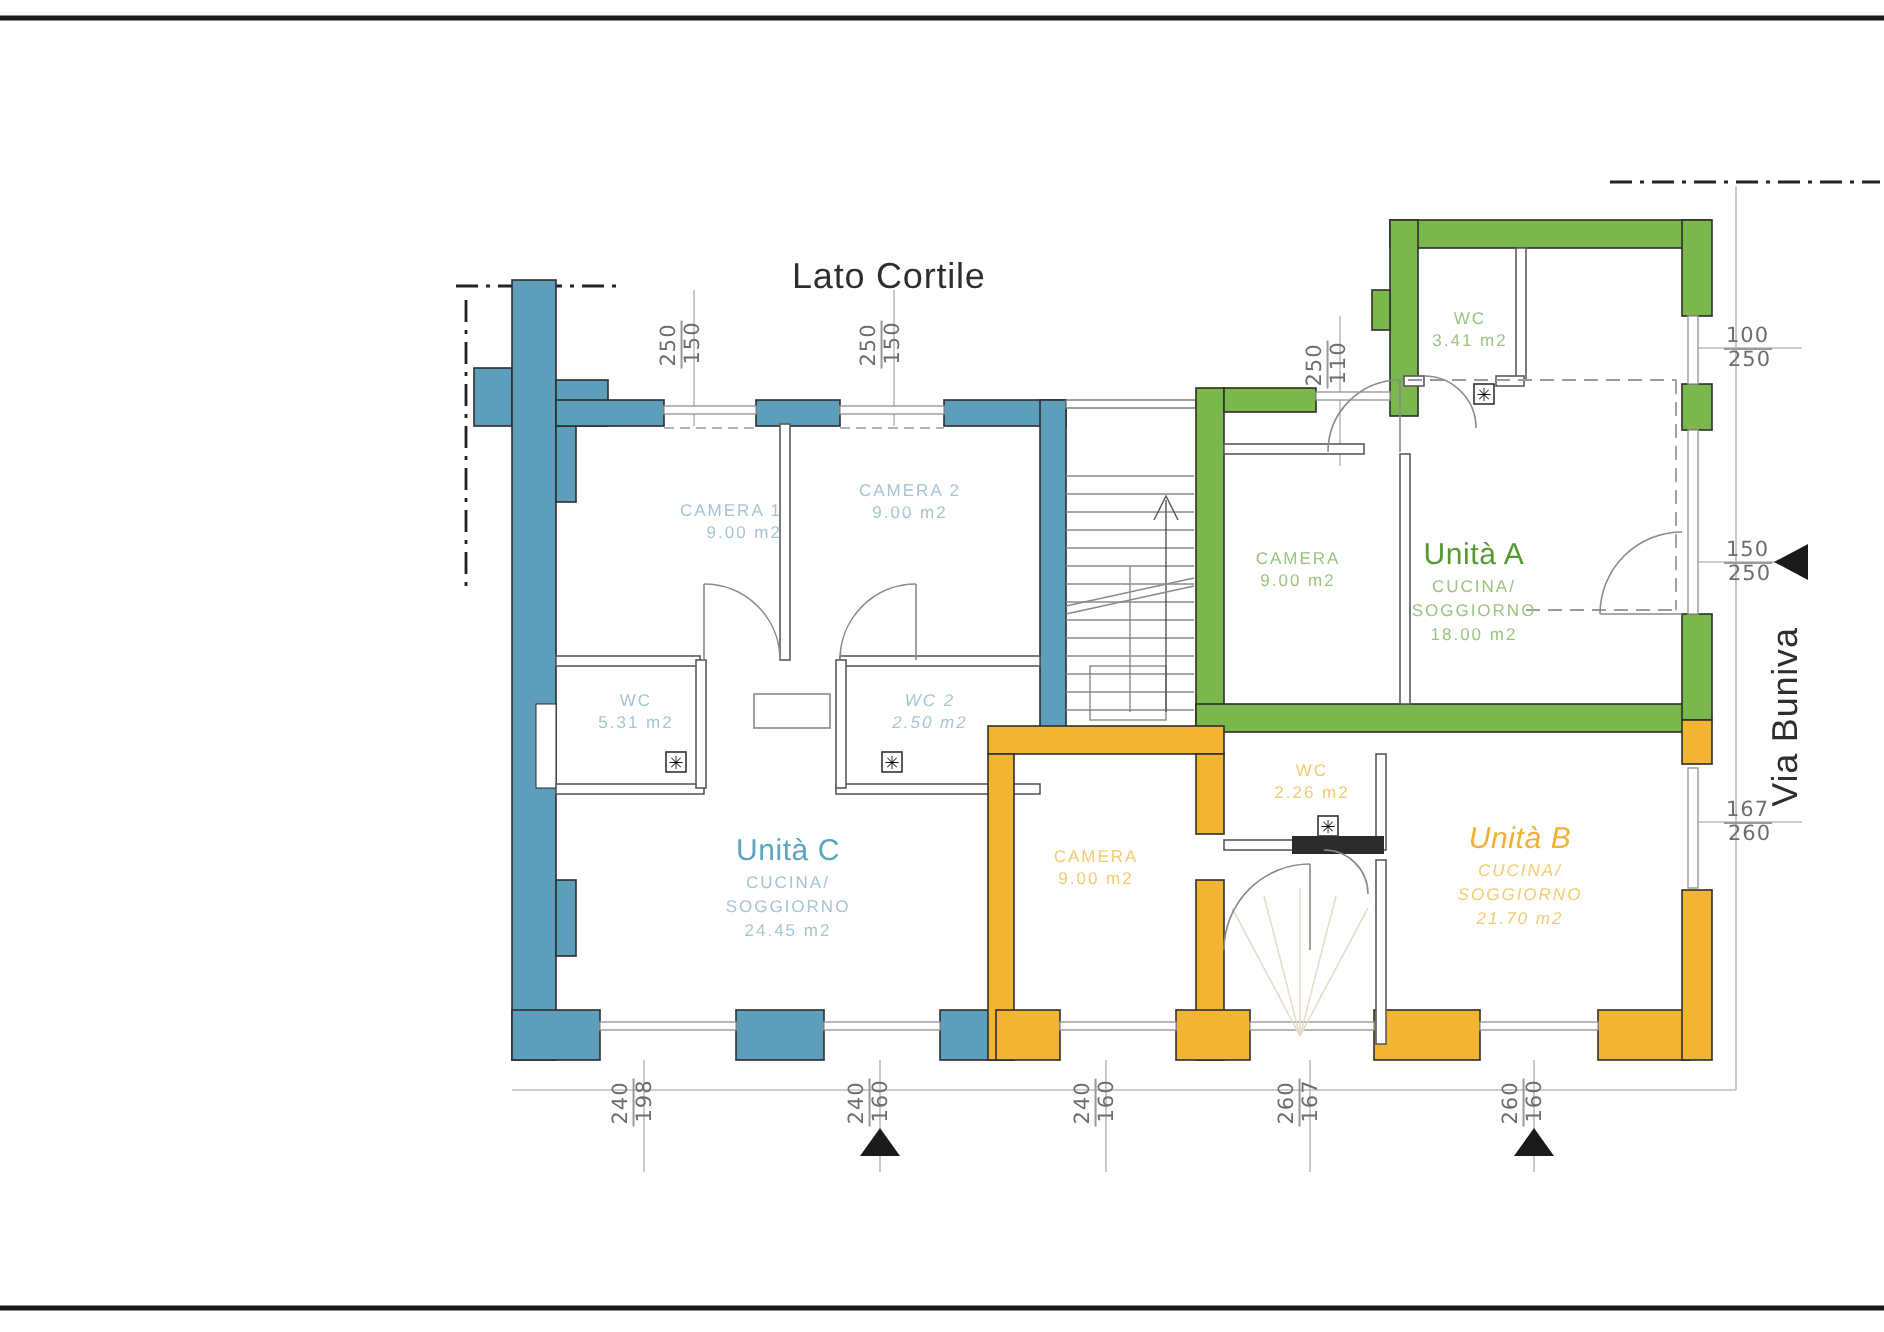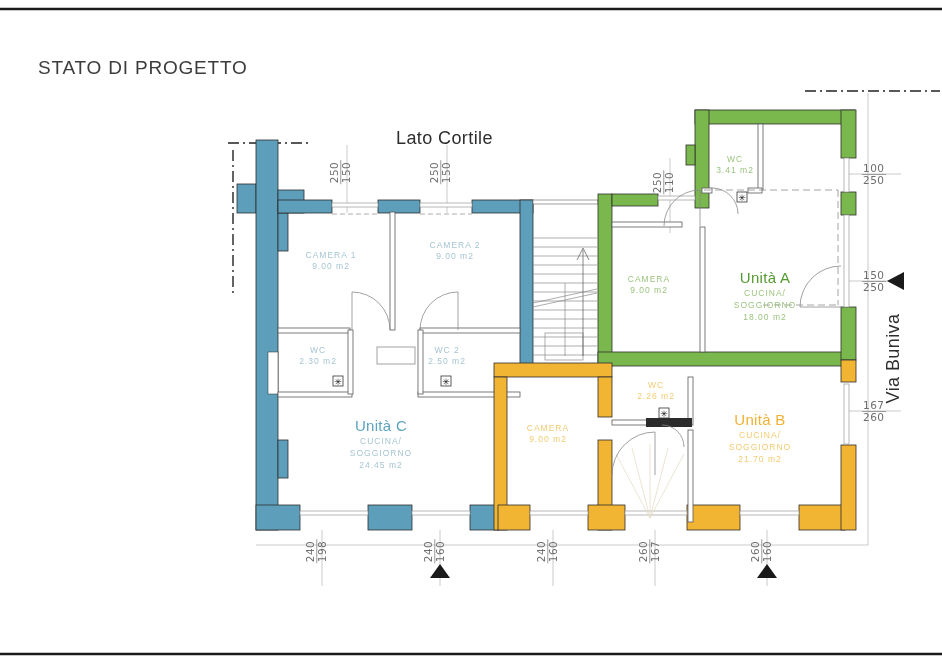--- a/index.html
+++ b/index.html
@@ -8,21 +8,21 @@
   .abs{position:absolute;}
   .street{color:#2e2e2e;font-size:18px;letter-spacing:0.4px;}
   .title{color:#3c3c3c;font-size:19px;letter-spacing:0.8px;}
   .rot{transform:rotate(-90deg);transform-origin:center center;}
   .rlabel{position:absolute;display:flex;flex-direction:column;align-items:center;gap:1px;
           text-align:center;font-size:8.5px;letter-spacing:1px;line-height:10px;}
   .ulabel{position:absolute;display:flex;flex-direction:column;align-items:center;gap:1px;
           text-align:center;font-size:8.5px;letter-spacing:1px;line-height:11px;}
   .uname{font-size:15px;letter-spacing:0.3px;line-height:17px;margin-bottom:1px;}
   .dim{position:absolute;color:#6e6e6e;font-size:10.5px;line-height:11px;display:flex;
-       flex-direction:column;align-items:center;font-family:"DejaVu Sans",sans-serif;
+       flex-direction:column;align-items:flex-end;font-family:"DejaVu Sans",sans-serif;
        letter-spacing:0.5px;white-space:nowrap;}
   .dim .bar{border-bottom:1px solid #9a9a9a;padding:0 1px;}
   .vert{transform:rotate(-90deg);transform-origin:center center;}
   svg{position:absolute;left:0;top:0;}
 </style>
 </head>
 <body>
 
 <div id="page">
 
@@ -186,74 +186,73 @@
       <text x="664" y="416.5" font-size="9" text-anchor="middle" fill="#111">✳</text>
     </g>
 
     <g fill="#1a1a1a">
       <polygon points="430,578 450,578 440,564"></polygon>
       <polygon points="757,578 777,578 767,564"></polygon>
       <polygon points="887,281 904,272 904,290"></polygon>
     </g>
   </svg>
 
-  <div class="abs title" style="left:38px;top:57px;">STATO DI PROGETTO</div>
 
   <div class="abs street" style="left:396px;top:128px;">Lato Cortile</div>
 
 
   <div class="abs street rot" style="left:818px;top:348px;width:150px;text-align:center;">Via Buniva</div>
 
-  <div class="rlabel" style="left:281px;top:250px;width:100px;color:#a6c5d3;">
+  <div class="rlabel" style="left:291px;top:250px;width:100px;color:#a6c5d3;align-items:flex-end;">
     <span>CAMERA 1</span>
     <span>9.00 m2</span>
   </div>
   <div class="rlabel" style="left:405px;top:240px;width:100px;color:#a6c5d3;">
     <span>CAMERA 2</span>
     <span>9.00 m2</span>
   </div>
   <div class="rlabel" style="left:278px;top:345px;width:80px;color:#a6c5d3;">
     <span>WC</span>
-    <span>2.30 m2</span>
-  </div>
-  <div class="rlabel" style="left:407px;top:345px;width:80px;color:#a6c5d3;">
+    <span>5.31 m2</span>
+  </div>
+  <div class="rlabel" style="left:425px;top:345px;width:80px;color:#a6c5d3;font-style:italic;">
     <span>WC 2</span>
     <span>2.50 m2</span>
   </div>
-  <div class="ulabel" style="left:331px;top:417px;width:100px;color:#a6c5d3;">
+  <div class="ulabel" style="left:344px;top:417px;width:100px;color:#a6c5d3;">
     <span class="uname" style="color:#5ca4c0;">Unità C</span>
     <span>CUCINA/</span>
     <span>SOGGIORNO</span>
     <span>24.45 m2</span>
   </div>
 
   <div class="rlabel" style="left:599px;top:274px;width:100px;color:#9cc37f;">
     <span>CAMERA</span>
     <span>9.00 m2</span>
   </div>
   <div class="rlabel" style="left:685px;top:154px;width:100px;color:#9cc37f;">
     <span>WC</span>
     <span>3.41 m2</span>
   </div>
-  <div class="ulabel" style="left:713px;top:269px;width:104px;color:#9cc37f;">
+  <div class="ulabel" style="left:685px;top:269px;width:104px;color:#9cc37f;">
     <span class="uname" style="color:#559a31;">Unità A</span>
     <span>CUCINA/</span>
     <span>SOGGIORNO</span>
     <span>18.00 m2</span>
   </div>
 
   <div class="rlabel" style="left:498px;top:423px;width:100px;color:#f2cb72;">
     <span>CAMERA</span>
     <span>9.00 m2</span>
   </div>
   <div class="rlabel" style="left:606px;top:380px;width:100px;color:#f2cb72;">
     <span>WC</span>
     <span>2.26 m2</span>
   </div>
-  <div class="ulabel" style="left:708px;top:411px;width:104px;color:#f2cb72;">
+  <div class="ulabel" style="left:708px;top:411px;width:104px;color:#f2cb72;font-style:italic;">
     <span class="uname" style="color:#f0b134;">Unità B</span>
     <span>CUCINA/</span>
     <span>SOGGIORNO</span>
     <span>21.70 m2</span>
   </div>
 
   <div class="dim vert" style="left:329px;top:161px;">
     <span class="bar">250</span>
     <span>150</span>
   </div>

